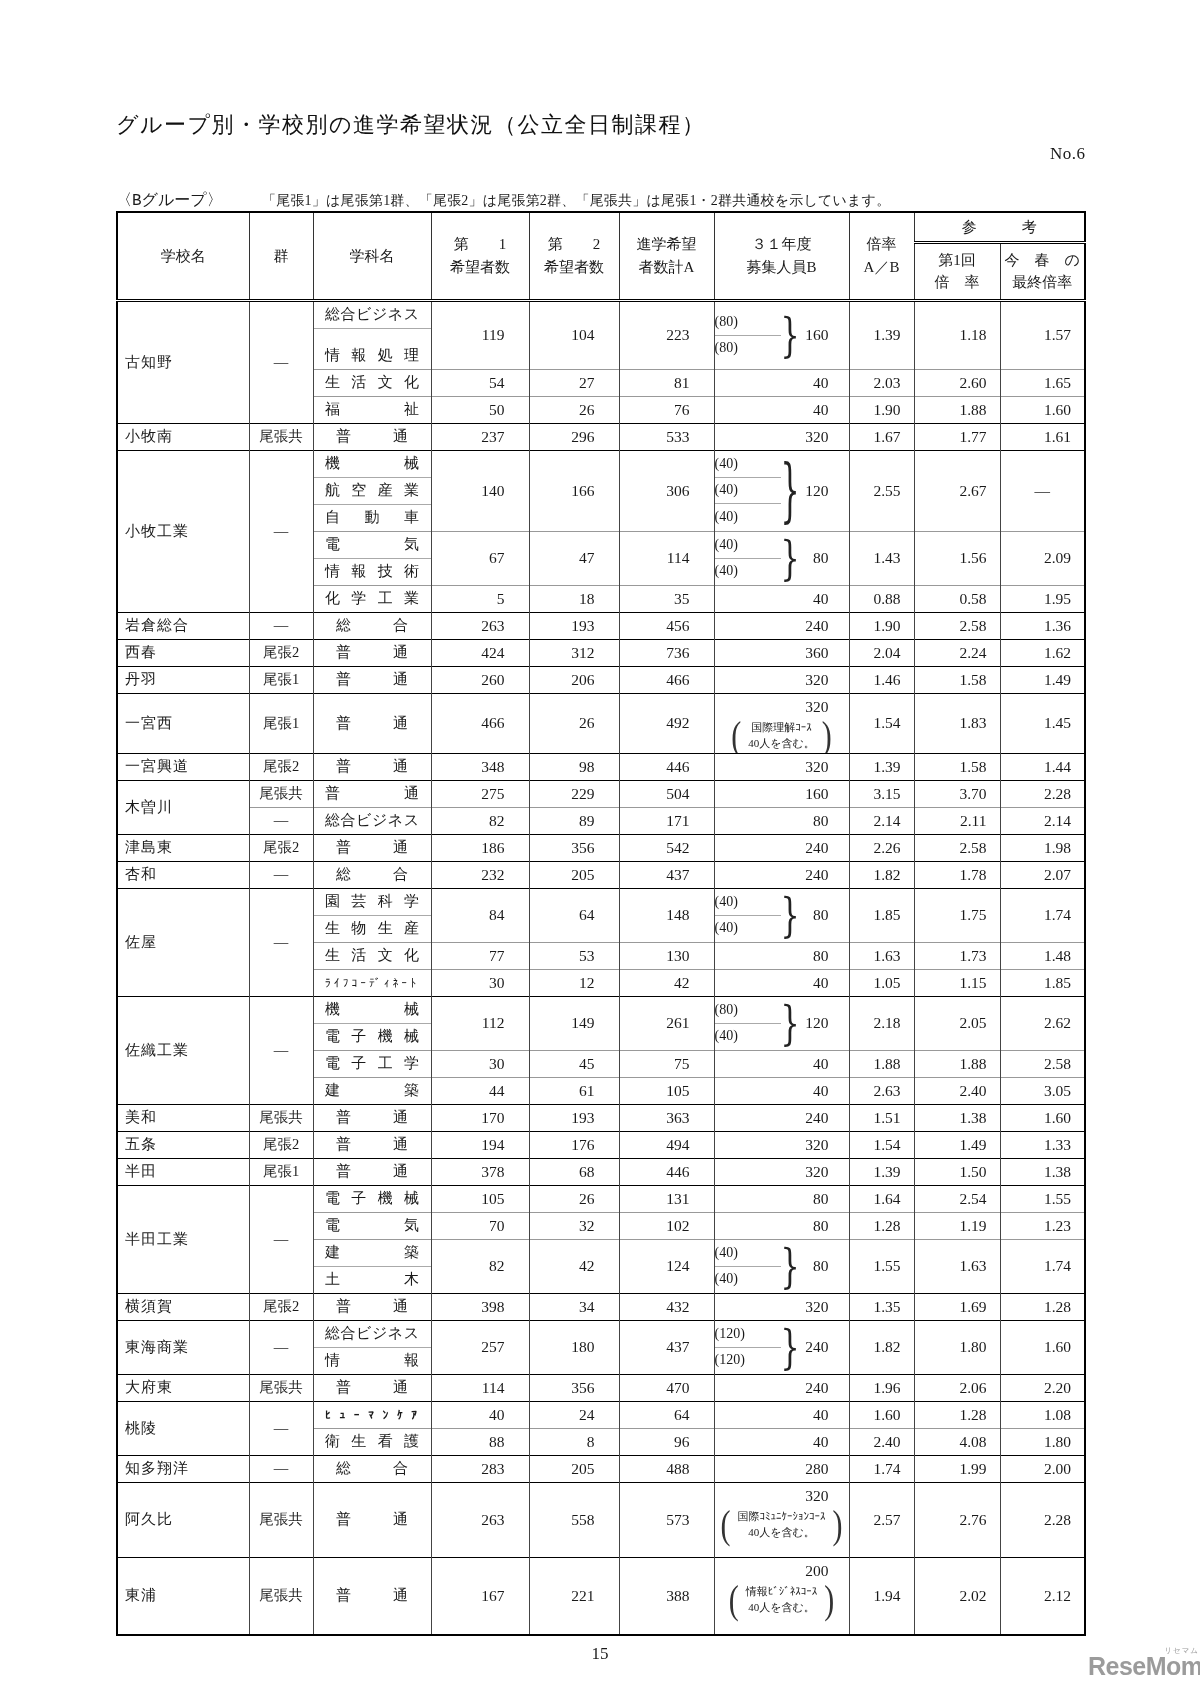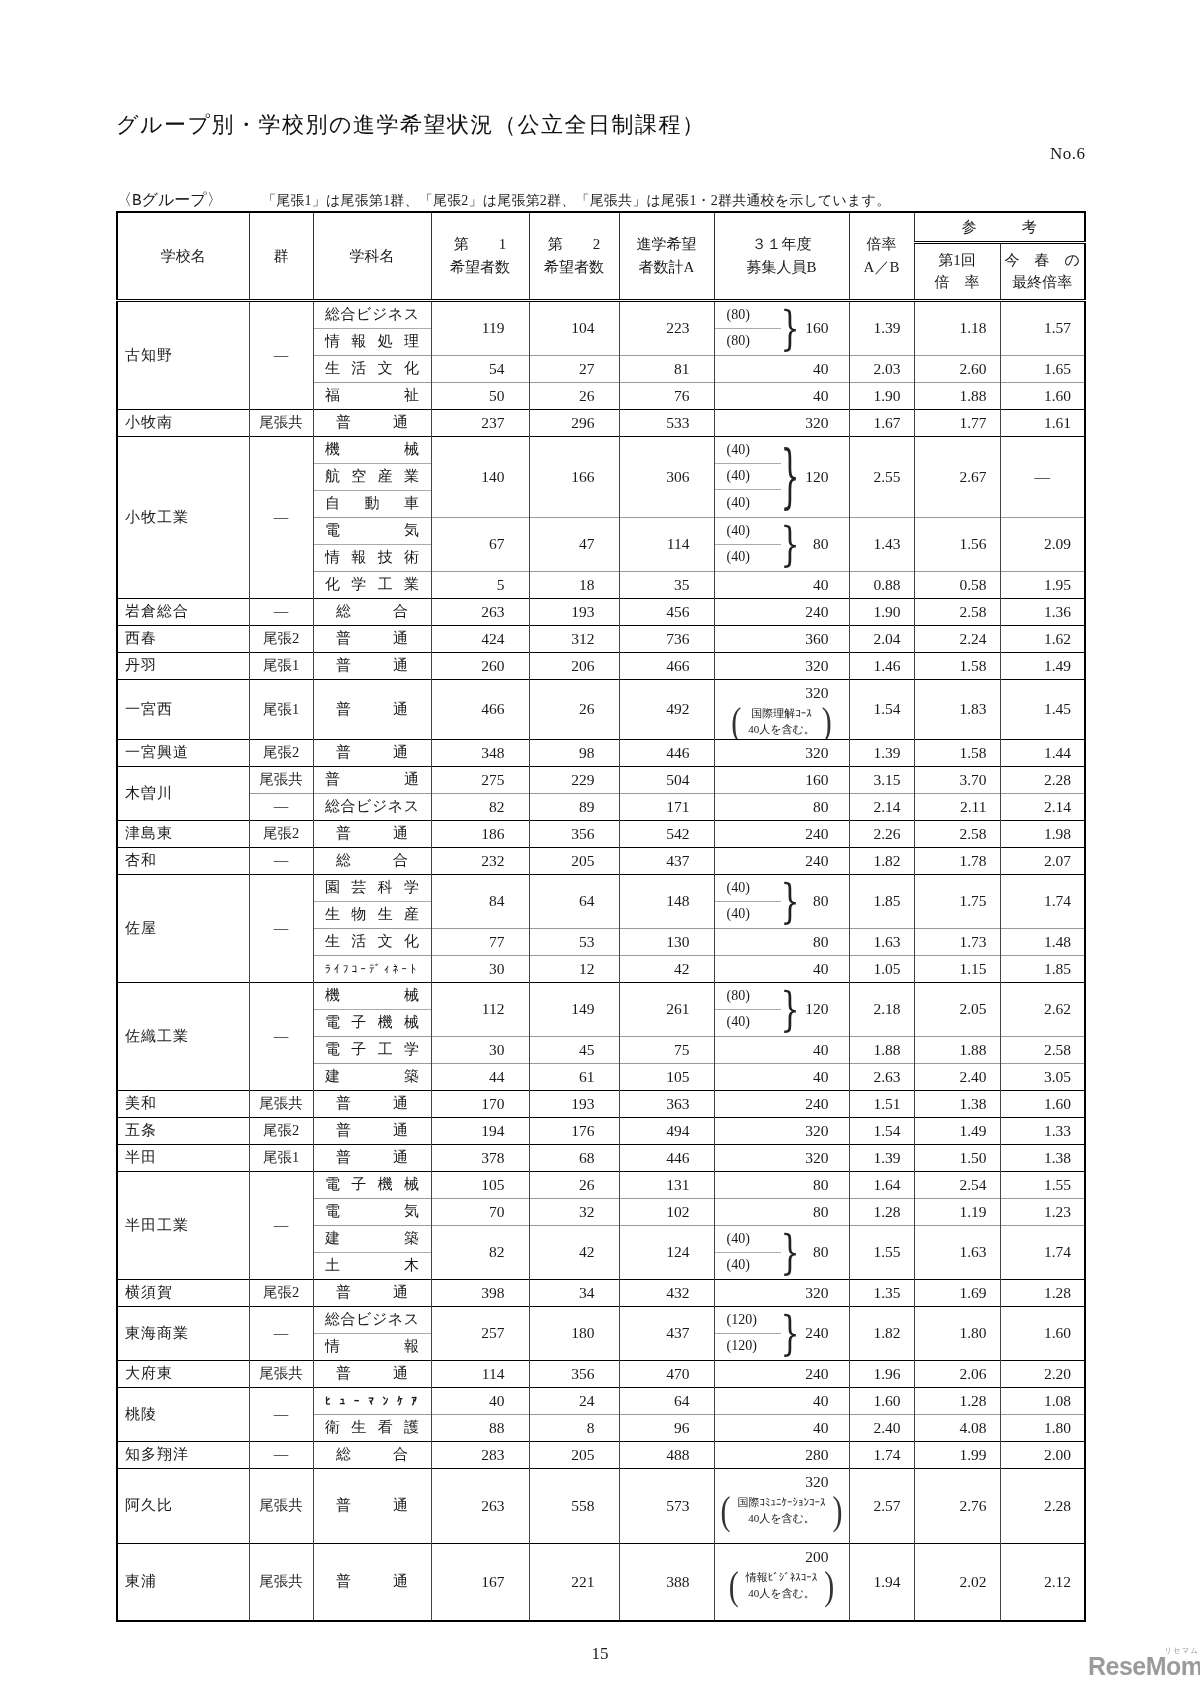--- a/index.html
+++ b/index.html
@@ -34,21 +34,21 @@
   .dist{display:inline-block;text-align:justify;text-align-last:justify;font-size:15px;}
   .dist.small{font-size:11.5px;letter-spacing:2px;}
 
   td.num{text-align:right;padding-right:24px;font-size:15.5px;}
   td.rate{padding-right:13px;}
   td.dash{text-align:center;padding-right:0;}
   td.recruit-plain{text-align:right;padding-right:20px;font-size:15.5px;}
 
   .rflex{display:flex;align-items:stretch;width:100%;}
   .rstack{width:66px;display:flex;flex-direction:column;}
-  .rpart{flex:1;display:flex;align-items:center;padding-left:12px;font-size:14px;}
+  .rpart{flex:1;display:flex;align-items:center;font-size:14px;}
   .rpart.divided{border-bottom:1px solid #aaa;}
   .brace{align-self:center;font-size:30px;line-height:1;color:#222;font-family:"DejaVu Serif",serif;}
   .brace.b2{transform:scaleY(1.55);}
   .brace.b3{transform:scaleY(2.3);}
   .rval{flex:1;display:flex;align-items:center;justify-content:flex-end;padding-right:20px;font-size:15.5px;}
 
   td.recruit-note-cell{vertical-align:top;}
   .rvaltop{text-align:right;padding:3px 20px 0 0;font-size:15.5px;line-height:19px;}
   .note{position:relative;width:max-content;margin:2px auto 0;}
   .note-in{padding:1px 6px;}
@@ -109,21 +109,21 @@
       </tr>
     </thead>
     <tbody>
         <tr class="school-start" style="height: 52px;">
           <td class="school" rowspan="3">古知野</td>
           <td class="group" rowspan="3">―</td>
           <td class="dept">
             <div class="dept-line divided" style="height: 26px;">
               <span class="dist" style="width: 94px;">総合ビジネス</span>
             </div>
-            <div class="dept-line" style="height: 26px;">
+            <div class="dept-line" style="height: 26px; margin-top: 14px;">
               <span class="dist" style="width: 94px;">情報処理</span>
             </div>
           </td>
           <td class="num">119</td>
           <td class="num">104</td>
           <td class="num">223</td>
           <td>
             <div class="rflex" style="height: 52px;">
               <div class="rstack">
                 <div class="rpart divided">(80)</div>

